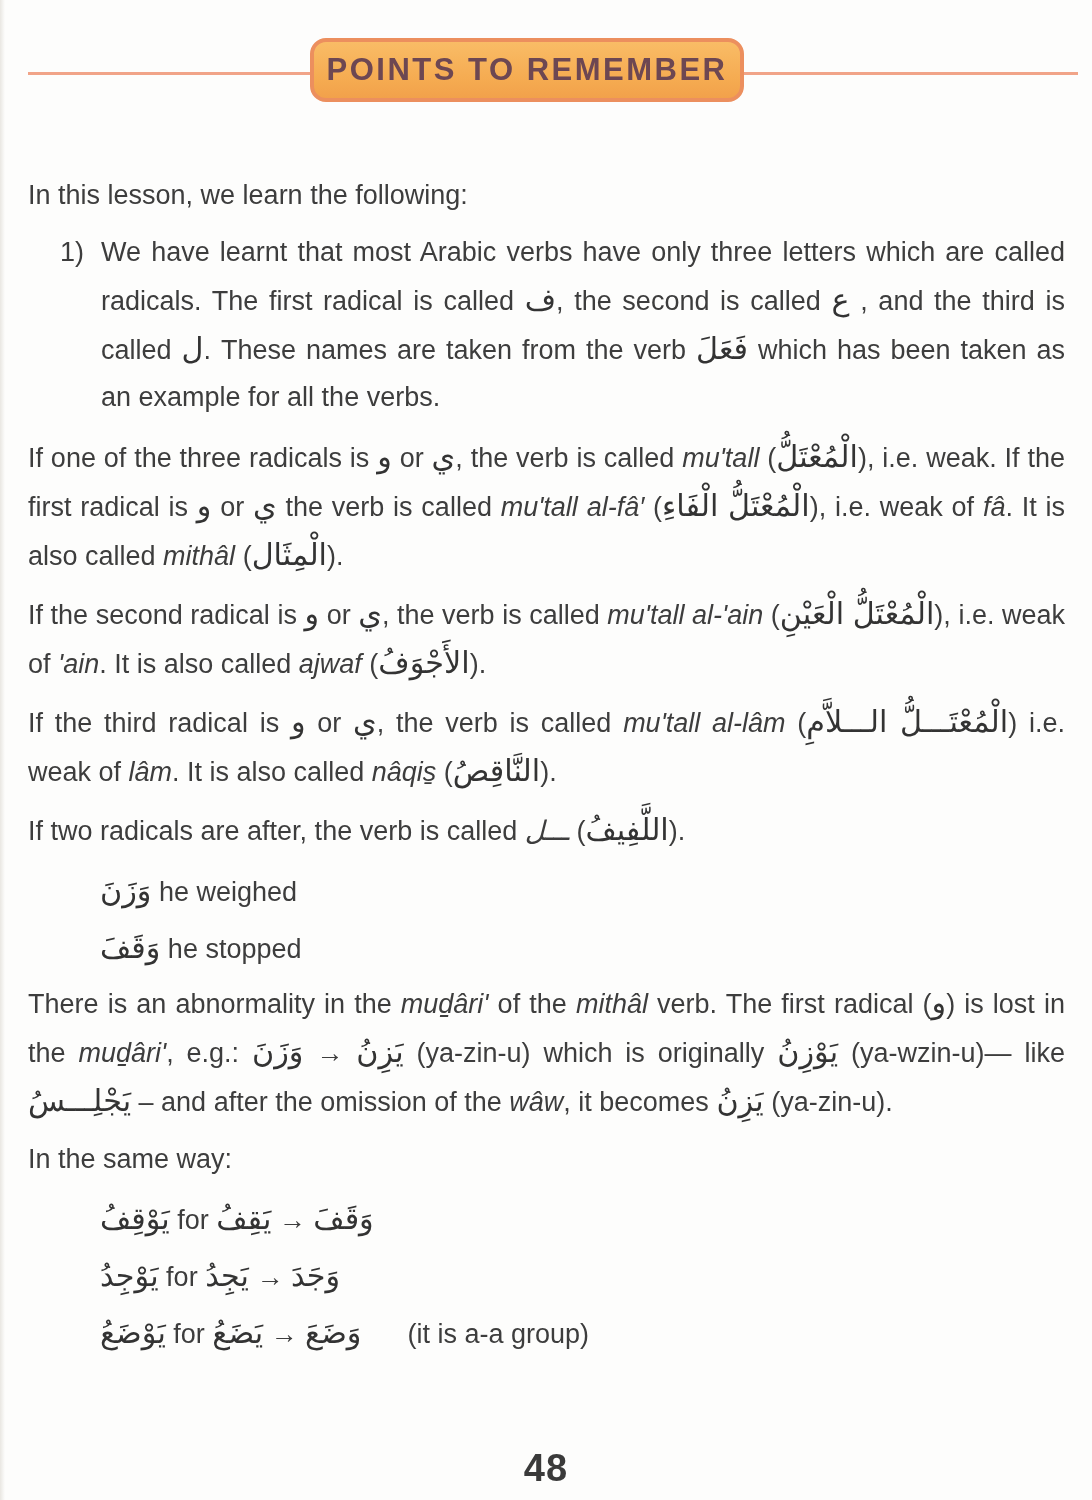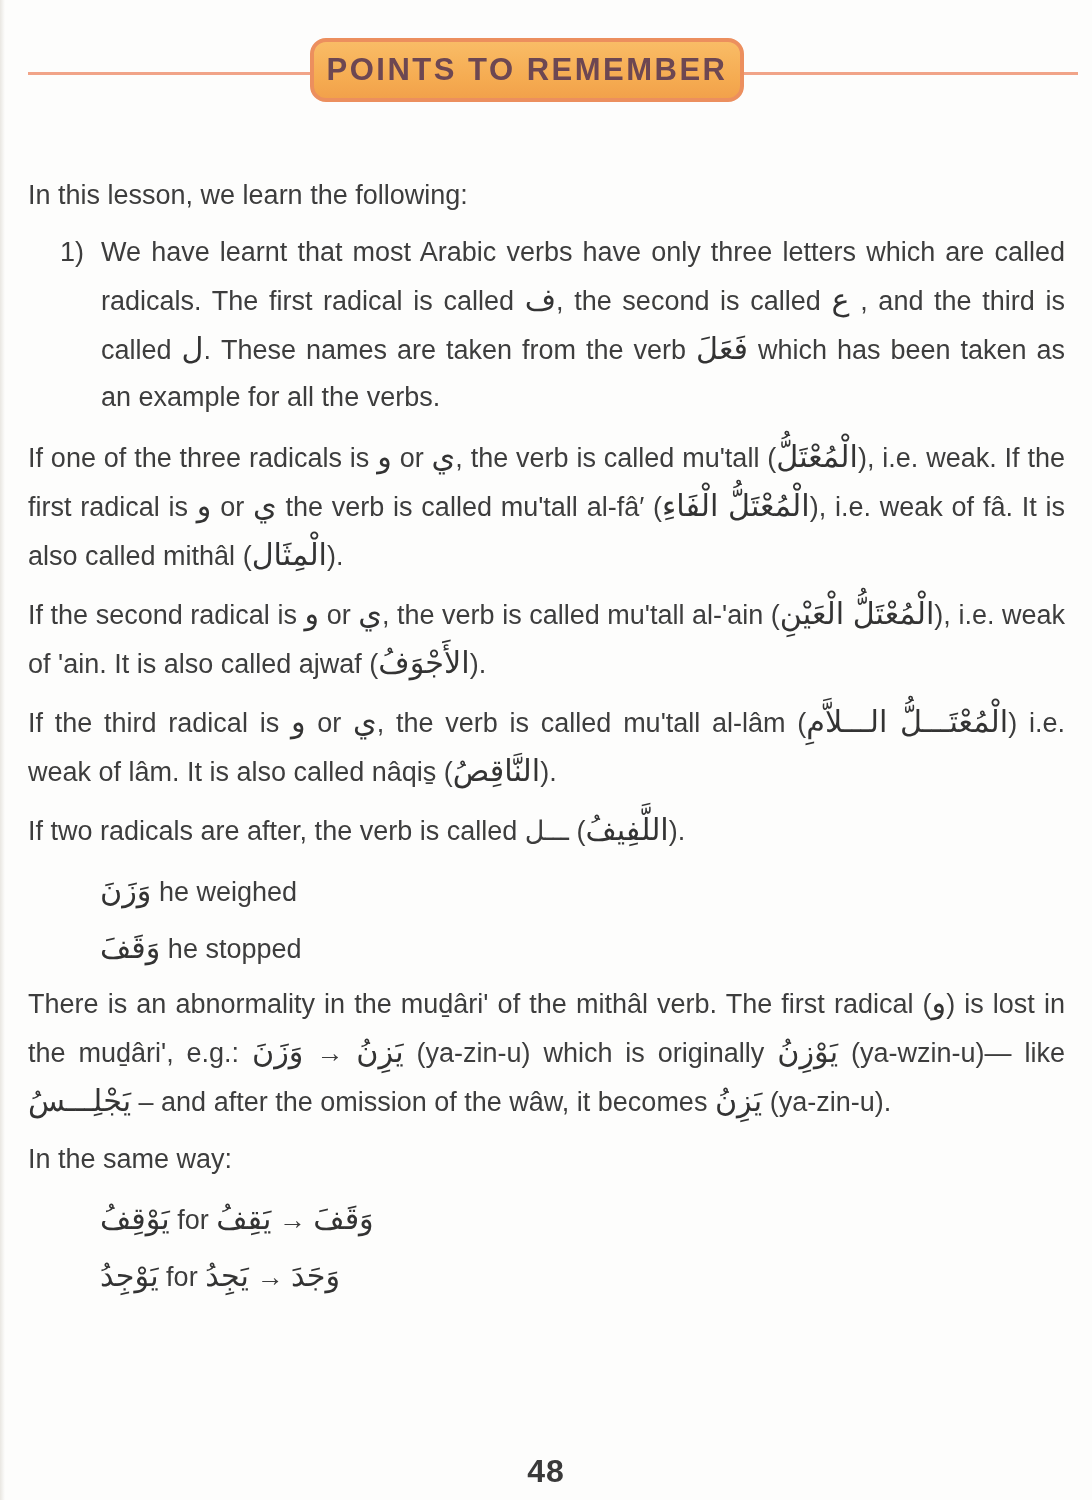--- a/index.html
+++ b/index.html
@@ -26,25 +26,25 @@
   }
   
   .content{position:absolute;top:132px;left:28px;width:1037px;font-size:27px;line-height:47px;margin-top:40px;}
   .blk{margin:0 0 10px 0;}
   .para{text-align:justify;}
   .numbered{position:relative;padding-left:73px;text-align:justify;margin:6px 0 12px 0;}
   .numbered .num{position:absolute;left:32px;top:0;}
   .example{padding-left:72px;line-height:52px;margin:0 0 4px 0;}
   .ex-group-end{margin-bottom:14px;}
   .ar{direction:rtl;unicode-bidi:isolate;font-size:1.12em;color:#333;}
-  .it{}
+  .it{font-style:italic;}
   .note{margin-left:46px;}
   
   .footer{position:absolute;left:0;bottom:10px;width:100%;text-align:center;}
-  .footer .pn{font-size:32px;font-weight:bold;letter-spacing:1px;color:#3a3a3a;}
+  .footer .pn{font-size:38px;font-weight:bold;letter-spacing:1px;color:#3a3a3a;}
 </style>
 </head>
 <body>
 
 <div class="page">
   <div class="scan-edge"></div>
 
   <div>
     <div class="header-rule"></div>
     <div class="header-box">
@@ -58,18 +58,19 @@
       <div class="blk para"><span>If one of the three radicals is </span><span class="ar" dir="rtl">و</span><span> or </span><span class="ar" dir="rtl">ي</span><span>, the verb is called </span><span class="it">mu'tall </span><span>(</span><span class="ar" dir="rtl">الْمُعْتَلُّ</span><span>), i.e. weak. If the first radical is </span><span class="ar" dir="rtl">و</span><span> or </span><span class="ar" dir="rtl">ي</span><span> the verb is called </span><span class="it">mu'tall al-fâ′ </span><span>(</span><span class="ar" dir="rtl">الْمُعْتَلُّ الْفَاءِ</span><span>), i.e. weak of </span><span class="it">fâ</span><span>. It is also called </span><span class="it">mithâl </span><span>(</span><span class="ar" dir="rtl">الْمِثَال</span><span>).</span></div>
       <div class="blk para"><span>If the second radical is </span><span class="ar" dir="rtl">و</span><span> or </span><span class="ar" dir="rtl">ي</span><span>, the verb is called </span><span class="it">mu'tall al-'ain </span><span>(</span><span class="ar" dir="rtl">الْمُعْتَلُّ الْعَيْنِ</span><span>), i.e. weak of </span><span class="it">'ain</span><span>. It is also called </span><span class="it">ajwaf </span><span>(</span><span class="ar" dir="rtl">الأَجْوَفُ</span><span>).</span></div>
       <div class="blk para"><span>If the third radical is </span><span class="ar" dir="rtl">و</span><span> or </span><span class="ar" dir="rtl">ي</span><span>, the verb is called </span><span class="it">mu'tall al-lâm </span><span>(</span><span class="ar" dir="rtl">الْمُعْتَـــلُّ الـــلاَّمِ</span><span>) i.e. weak of </span><span class="it">lâm</span><span>. It is also called </span><span class="it">nâqis̱ </span><span>(</span><span class="ar" dir="rtl">النَّاقِصُ</span><span>).</span></div>
       <div class="blk para"><span>If two radicals are after, the verb is called </span><span class="it">ـــل </span><span>(</span><span class="ar" dir="rtl">اللَّفِيفُ</span><span>).</span></div>
       <div class="blk example"><span class="ar" dir="rtl">وَزَنَ</span><span> he weighed</span></div>
       <div class="blk example"><span class="ar" dir="rtl">وَقَفَ</span><span> he stopped</span></div>
       <div class="blk para"><span>There is an abnormality in the </span><span class="it">muḏâri'</span><span> of the </span><span class="it">mithâl</span><span> verb. The first radical (</span><span class="ar" dir="rtl">و</span><span>) is lost in the </span><span class="it">muḏâri'</span><span>, e.g.:  </span><span class="ar" dir="rtl">وَزَنَ</span><span> → </span><span class="ar" dir="rtl">يَزِنُ</span><span> (ya-zin-u) which is originally </span><span class="ar" dir="rtl">يَوْزِنُ</span><span> (ya-wzin-u)— like </span><span class="ar" dir="rtl">يَجْلِـــسُ</span><span> – and after the omission of the </span><span class="it">wâw</span><span>, it becomes </span><span class="ar" dir="rtl">يَزِنُ</span><span> (ya-zin-u).</span></div>
       <div class="blk para"><span>In the same way:</span></div>
       <div class="blk example"><span class="ar" dir="rtl">يَوْقِفُ</span><span> for </span><span class="ar" dir="rtl">يَقِفُ</span><span> → </span><span class="ar" dir="rtl">وَقَفَ</span></div>
       <div class="blk example"><span class="ar" dir="rtl">يَوْجِدُ</span><span> for </span><span class="ar" dir="rtl">يَجِدُ</span><span> → </span><span class="ar" dir="rtl">وَجَدَ</span></div>
+      <div class="blk example"><span class="ar" dir="rtl">يَوْضَعُ</span><span> for  </span><span class="ar" dir="rtl">يَضَعُ</span><span> → </span><span class="ar" dir="rtl">وَضَعَ</span><span class="note">(it is a-a group)</span></div>
     </div>
 
   <div class="footer">
     <span class="pn">48</span>
   </div>
 </div>
 
 </body></html>

